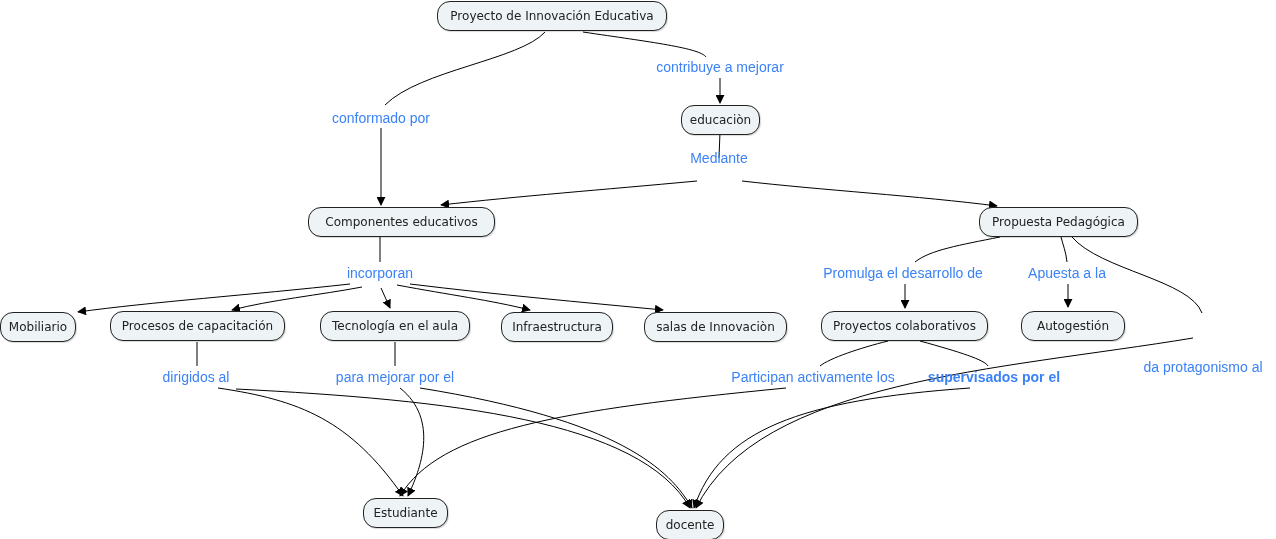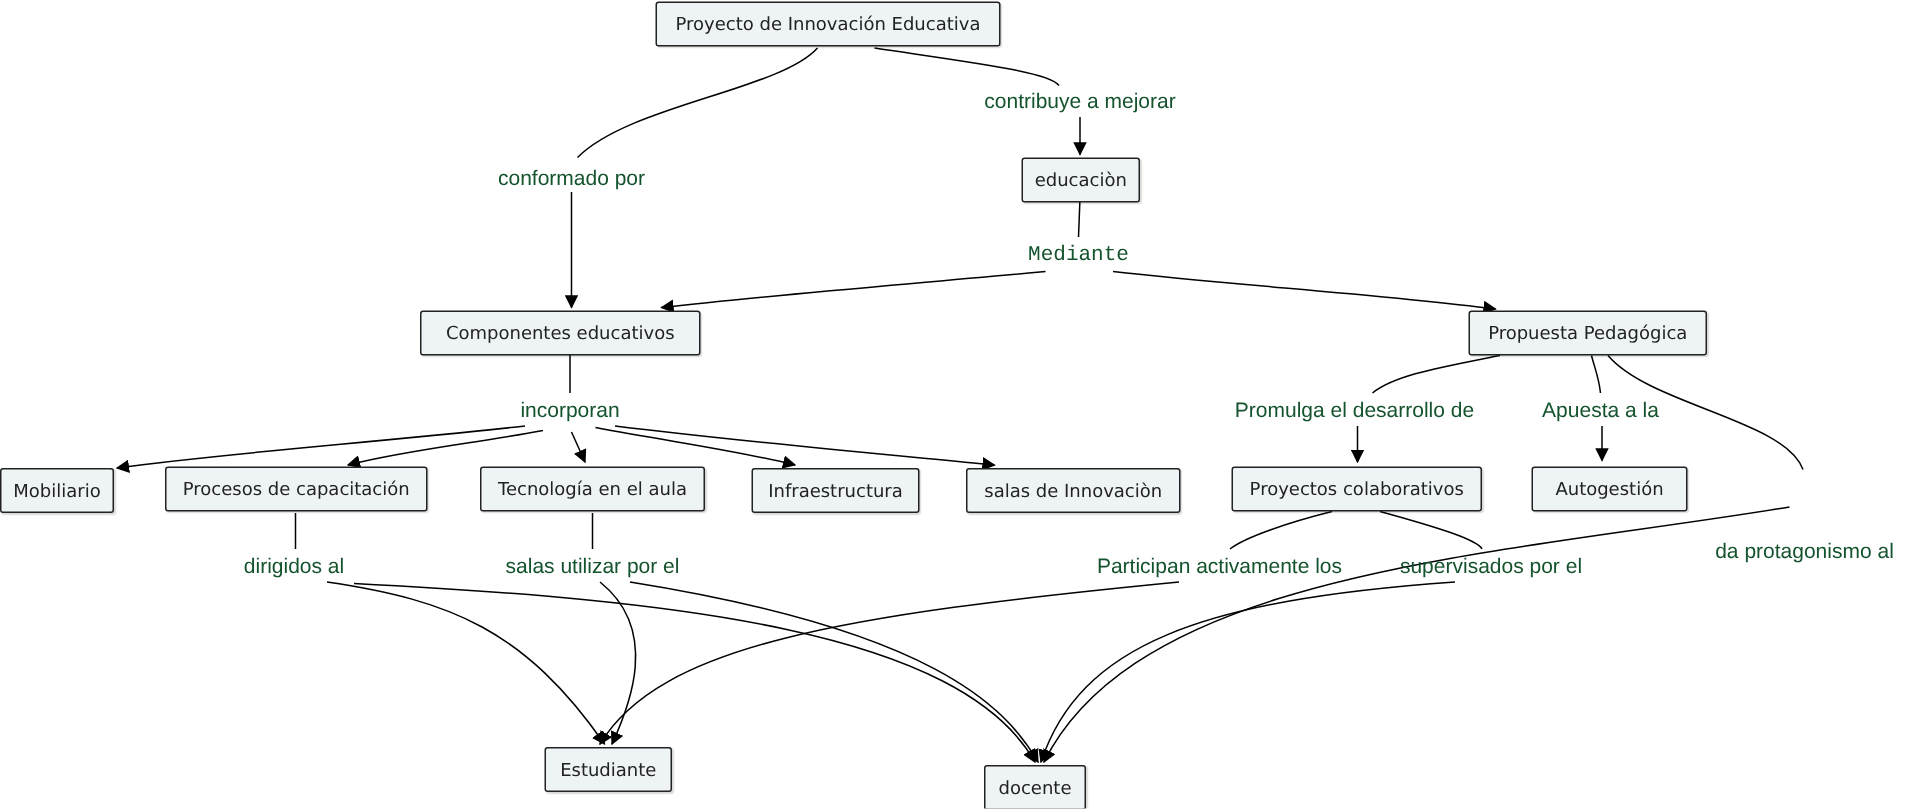--- a/index.html
+++ b/index.html
@@ -1,26 +1,26 @@
 <!DOCTYPE html>
 <html><head>
 <meta charset="utf-8">
 <style>
   html, body { margin:0; padding:0; background:#ffffff; }
   body { width:1276px; height:539px; position:relative; overflow:hidden; font-family:"DejaVu Sans", sans-serif; }
   svg#links { position:absolute; left:0; top:0; }
   .node {
     position:absolute; box-sizing:border-box; height:30px;
-    background:#eef3f6; border:1px solid #222; border-radius:2px;
+    background:#eef3f6; border:1px solid #222; border-radius:13px;
     font-family:"DejaVu Sans", sans-serif; font-size:12px; color:#222;
     display:flex; align-items:center; justify-content:center; white-space:nowrap;
     box-shadow:1px 1px 1px rgba(0,0,0,0.15);
   }
   .lbl {
-    position:absolute; font-family:"Liberation Sans", sans-serif; font-size:14px; color:#14532d;
+    position:absolute; font-family:"Liberation Sans", sans-serif; font-size:14px; color:#3b82f6;
     white-space:nowrap; transform:translate(-50%,-50%); background:transparent;
   }
 </style>
 </head>
 <body>
 
 <svg id="links" width="1276" height="539">
   <defs>
     <marker id="arr" viewBox="0 0 10 10" refX="9" refY="5" markerWidth="9" markerHeight="9" orient="auto-start-reverse">
       <path d="M0,0 L10,5 L0,10 z" fill="#000"></path>
@@ -62,35 +62,35 @@
     <path d="M888,341 C860,348 830,358 820,366"></path>
     <path d="M786,388 C560,410 440,430 400,496" marker-end="url(#arr)"></path>
     <path d="M920,341 C960,352 985,360 988,366"></path>
     <path d="M970,388 C800,400 720,430 694,508" marker-end="url(#arr)"></path>
     <path d="M1193,338 C1000,370 760,380 696,508" marker-end="url(#arr)"></path>
   </g>
 </svg>
 
 <div class="node" style="left:437px;top:1px;width:230px;">Proyecto de Innovación Educativa</div>
 <div class="node" style="left:681px;top:105px;width:79px;">educaciòn</div>
-<div class="node" style="left:280px;top:207px;width:187px;">Componentes educativos</div>
+<div class="node" style="left:308px;top:207px;width:187px;">Componentes educativos</div>
 <div class="node" style="left:979px;top:207px;width:159px;">Propuesta Pedagógica</div>
 <div class="node" style="left:0px;top:312px;width:76px;">Mobiliario</div>
 <div class="node" style="left:110px;top:311px;width:175px;">Procesos de capacitación</div>
 <div class="node" style="left:320px;top:311px;width:150px;">Tecnología en el aula</div>
 <div class="node" style="left:501px;top:312px;width:112px;">Infraestructura</div>
 <div class="node" style="left:644px;top:312px;width:143px;">salas de Innovaciòn</div>
 <div class="node" style="left:821px;top:311px;width:167px;">Proyectos colaborativos</div>
 <div class="node" style="left:1021px;top:311px;width:104px;">Autogestión</div>
 <div class="node" style="left:347px;top:498px;width:85px;margin-left:16px;">Estudiante</div>
 <div class="node" style="left:656px;top:510px;width:68px;">docente</div>
 
 <div class="lbl" style="left:720px;top:67px;">contribuye a mejorar</div>
 <div class="lbl" style="left:381px;top:118px;">conformado por</div>
-<div class="lbl" style="left:719px;top:170px;font-family:Liberation Mono, monospace;">Mediante</div>
+<div class="lbl" style="left:719px;top:158px;">Mediante</div>
 <div class="lbl" style="left:380px;top:273px;">incorporan</div>
 <div class="lbl" style="left:903px;top:273px;">Promulga el desarrollo de</div>
 <div class="lbl" style="left:1067px;top:273px;">Apuesta a la</div>
 <div class="lbl" style="left:1203px;top:325px;margin-top:42px;">da protagonismo al</div>
 <div class="lbl" style="left:196px;top:377px;">dirigidos al</div>
-<div class="lbl" style="left:395px;top:377px;">salas utilizar por el</div>
+<div class="lbl" style="left:395px;top:377px;">para mejorar por el</div>
 <div class="lbl" style="left:813px;top:377px;">Participan activamente los</div>
-<div class="lbl" style="left:994px;top:377px;">supervisados por el</div>
+<div class="lbl" style="left:994px;top:377px;font-weight:bold;">supervisados por el</div>
 
 </body></html>

